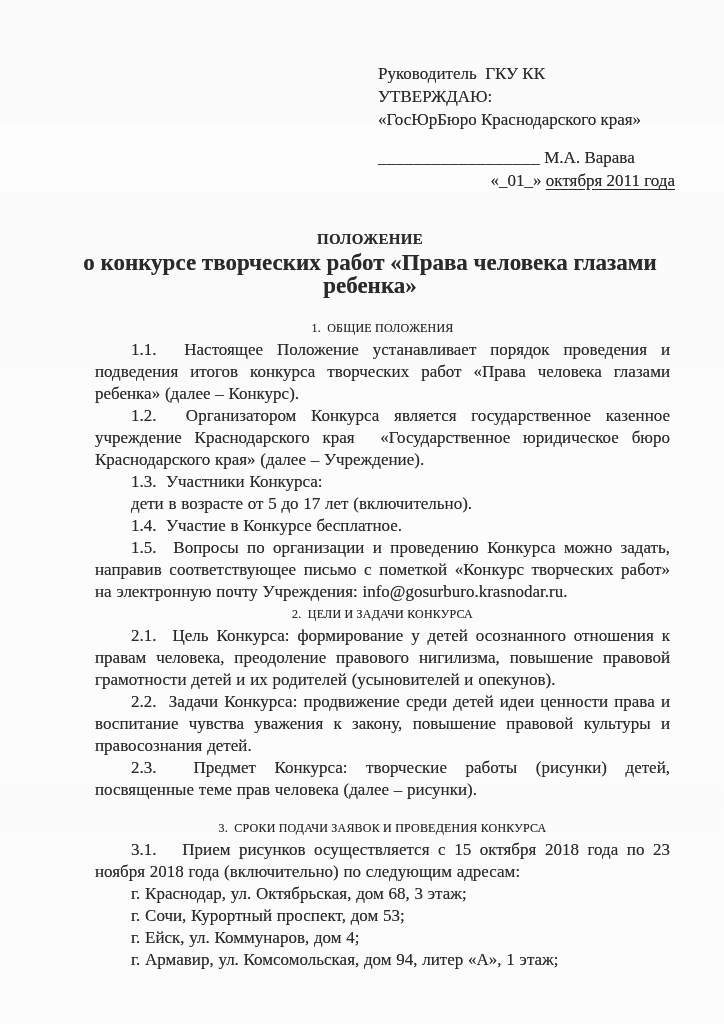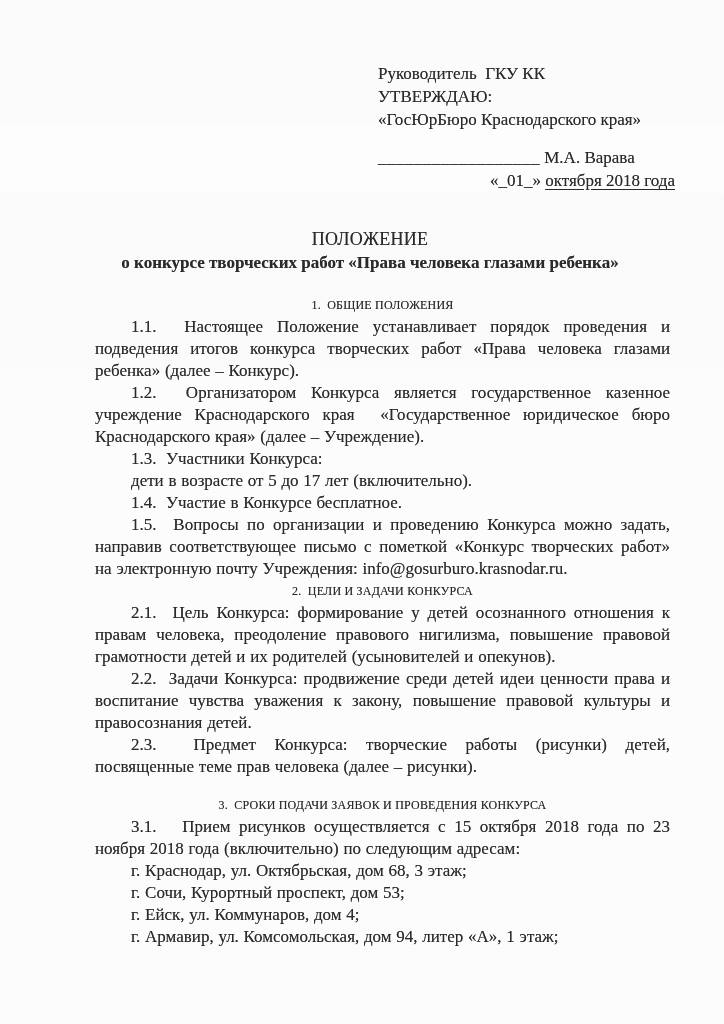--- a/index.html
+++ b/index.html
@@ -25,22 +25,22 @@
   }
   
   .approval{margin-left:283px;line-height:23px;}
   .approval .a-line{white-space:nowrap;}
   .sig-row{margin-left:283px;margin-top:15px;line-height:23px;white-space:nowrap;}
   .sig-rule{letter-spacing:.5px;}
   .date-row{margin-left:283px;line-height:23px;width:297px;text-align:right;white-space:nowrap;}
   .date-underline{text-decoration:underline;text-underline-offset:3px;}
   
   .title-block{margin-top:36px;margin-left:-25px;width:calc(100% + 25px);text-align:center;line-height:23px;}
-  .doc-title{font-weight:normal;font-size:18px;letter-spacing:.3px;}
-  .doc-subtitle{font-weight:bold;font-size:17px;}
+  .doc-title{font-weight:bold;font-size:15px;letter-spacing:.3px;}
+  .doc-subtitle{font-weight:bold;font-size:23px;}
   
   .sec-heading{text-align:center;font-size:12px;line-height:22px;margin:0;font-weight:normal;letter-spacing:.2px;}
   .sec-1 .sec-heading{margin-top:20px;}
   .sec-2 .sec-heading{}
   .sec-3 .sec-heading{margin-top:16px;}
   .p{margin:0;text-align:justify;text-indent:36px;hyphens:auto;-webkit-hyphens:auto;word-spacing:.5px;}
   .p.short{text-align:left;}
 </style>
 </head>
 <body>
@@ -53,21 +53,21 @@
     <div class="a-line">«ГосЮрБюро Краснодарского края»</div>
   </div>
 
   <div class="sig-row">
     <span class="sig-rule">__________________</span>
     <span>М.А. Варава</span>
   </div>
 
   <div class="date-row">
     <span>«_01_»</span>
-    <span class="date-underline">октября 2018 года</span>
+    <span class="date-underline">октября 2011 года</span>
   </div>
 
   <div class="title-block">
     <div class="doc-title">ПОЛОЖЕНИЕ</div>
     <div class="doc-subtitle">о конкурсе творческих работ «Права человека глазами ребенка»</div>
   </div>
 
   <div class="sec sec-1">
     <div class="sec-heading">1.&nbsp; ОБЩИЕ ПОЛОЖЕНИЯ</div>
     <p class="p">1.1.&nbsp; Настоящее Положение устанавливает порядок проведения и подведения итогов конкурса творческих работ «Права человека глазами ребенка» (далее – Конкурс).</p>

